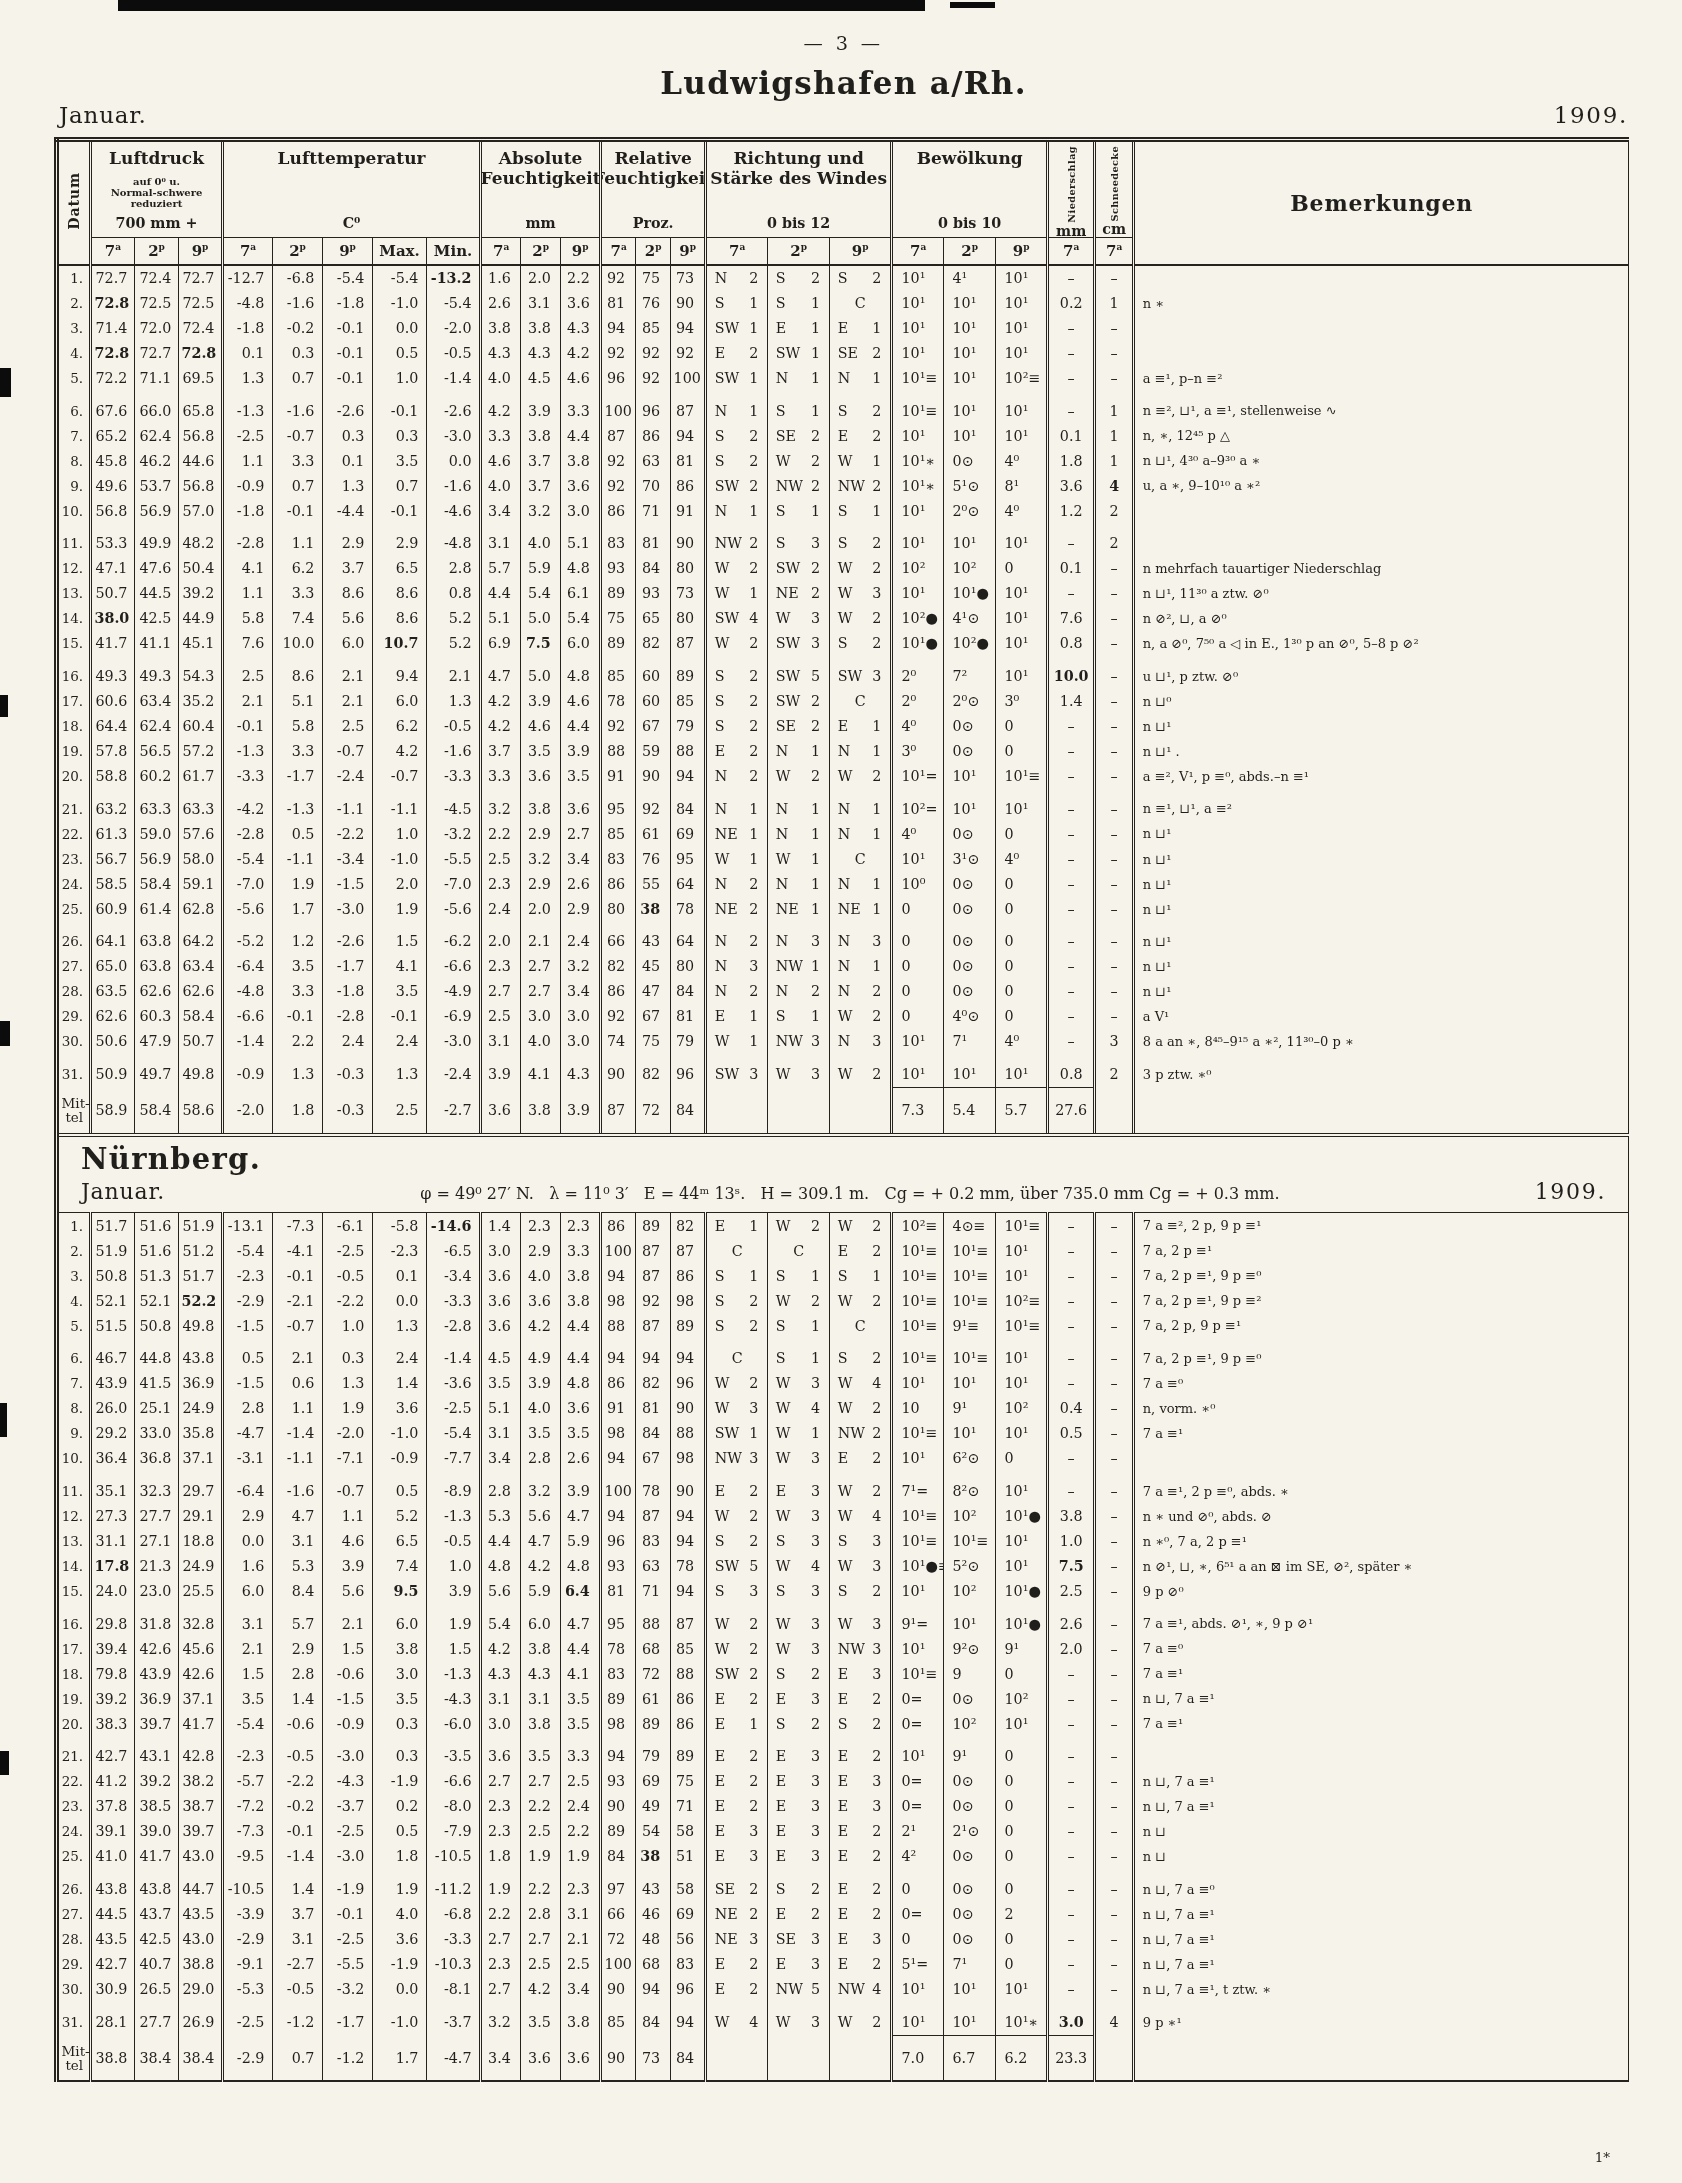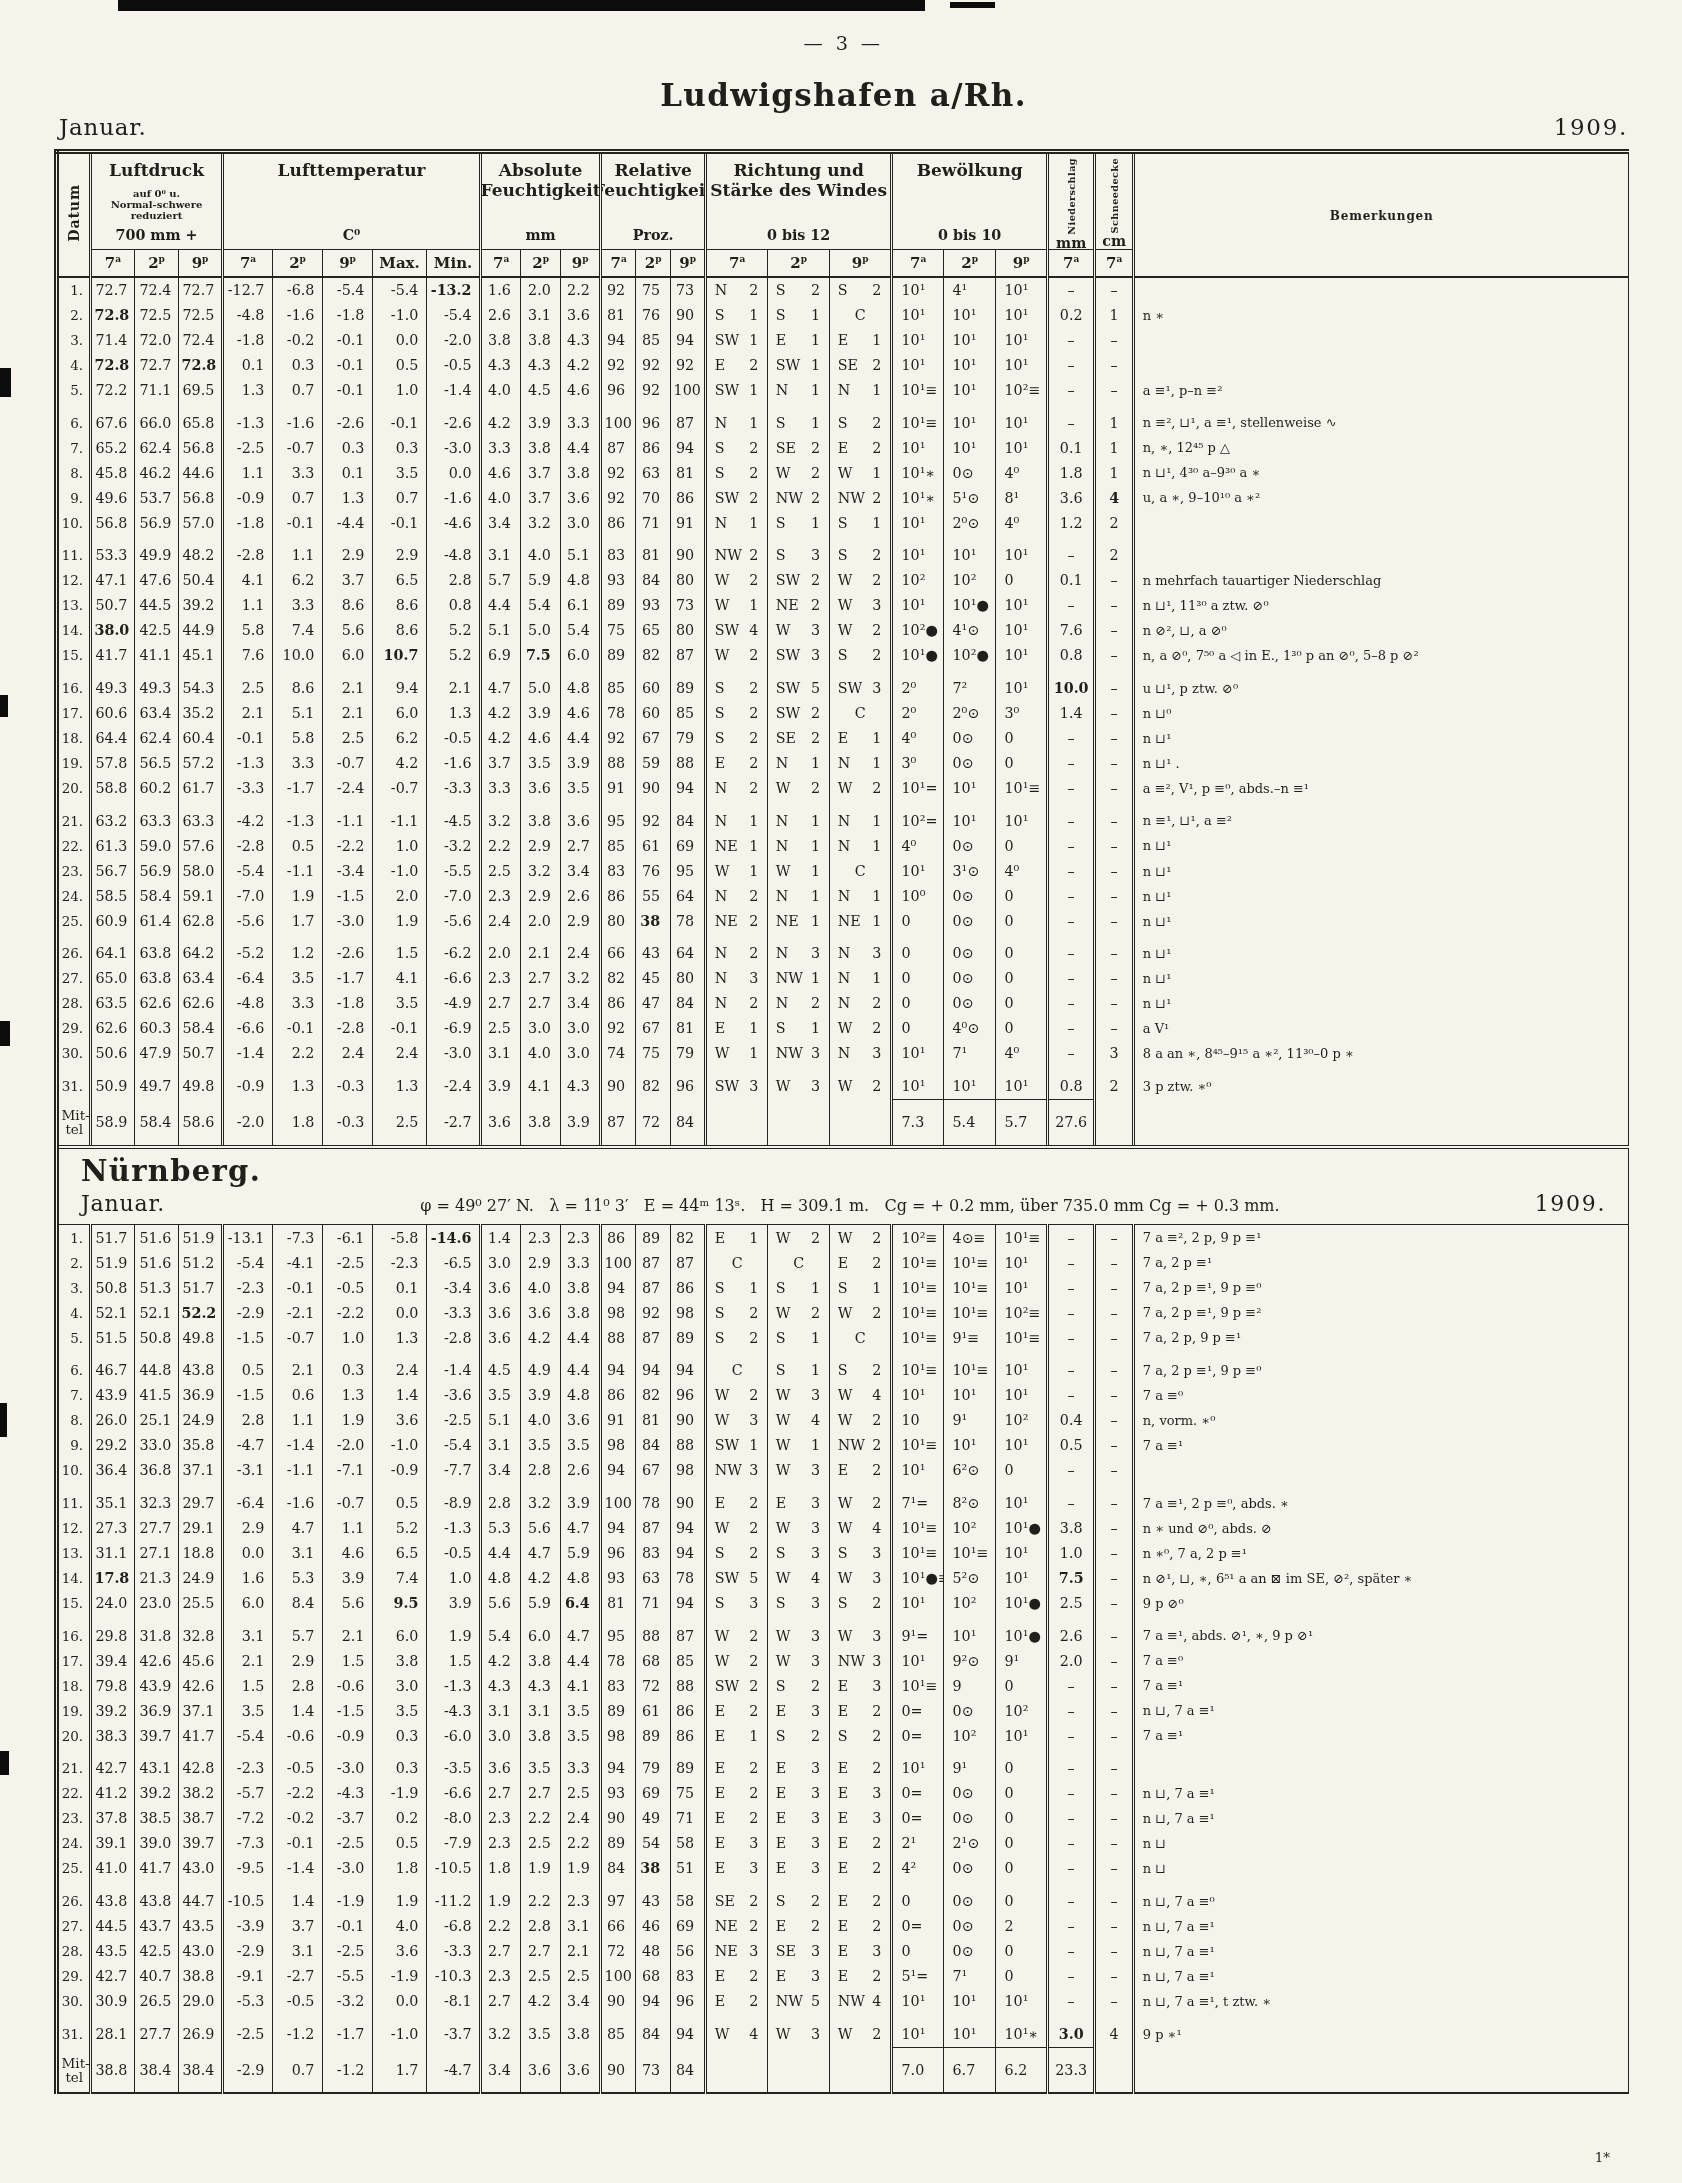--- a/index.html
+++ b/index.html
@@ -2,39 +2,39 @@
 <html style="font-size:13.5px"><head>
 <meta charset="utf-8">
 <style>
   *{box-sizing:border-box;margin:0;padding:0}
   html,body{width:1682px;background:#e9e6dc}
   body{font-family:"DejaVu Serif","DejaVu Sans",serif;color:#211f1c}
   .sheet{position:relative;width:1682px;height:2183px;overflow:hidden;background:#f6f3ea}
   .artifact{position:absolute;background:#0c0c0c;z-index:6}
   .inner{padding:20px 49px 0 54px}
   .pagenum{text-align:center;font-size:19.3px;letter-spacing:3.4px;margin-top:11.8px}
-  .station-head{margin-top:22px}
+  .station-head{margin-top:10px}
   .title{font-size:31px;font-weight:bold;text-align:center;letter-spacing:1.3px}
   .meta{display:flex;justify-content:space-between;align-items:baseline;margin-top:1.7px;padding:0 5px}
   .month{font-size:23px;letter-spacing:0.8px}
   .year{font-size:23px;letter-spacing:1.7px}
   .coords{font-size:17px;white-space:pre;text-align:center;flex:1;padding:0 17px}
   table{border-collapse:collapse;table-layout:fixed;width:1574px;margin-top:8.4px;
         border-top:5px double #26231e;border-left:5px double #26231e;
         border-right:1.7px solid #26231e;border-bottom:2.5px solid #26231e}
   th,td{overflow:hidden;white-space:nowrap}
   thead th{font-weight:bold;vertical-align:middle}
   .hrow th{border-bottom:0.8px solid #26231e;height:98px;padding:4.2px 1.7px}
   .hrow th[rowspan]{border-bottom:2.5px double #26231e}
   .trow th{border-bottom:2.5px double #26231e;height:27px;font-size:15px;padding:1.7px}
   .gwrap{display:flex;flex-direction:column;justify-content:space-between;height:87px;align-items:center}
   .gtitle{font-size:17px;white-space:normal;line-height:1.15;padding-top:3.4px}
   .gnote1{font-size:10px;white-space:normal;line-height:1.1;width:93px}
   .gnote2{font-size:14.3px;padding-bottom:1.7px}
-  .hd-bem span{font-size:12px;letter-spacing:0.8px}
+  .hd-bem span{font-size:22px;letter-spacing:0.8px}
   .vert{writing-mode:vertical-rl;transform:rotate(180deg);display:inline-block;letter-spacing:0.8px}
   .vert.big{font-size:14.3px}
   .vert.small{font-size:9.7px;letter-spacing:0.4px}
   .bl{border-left:0.8px solid #26231e}
   .bL{border-left:3.4px double #26231e}
   td{font-size:14.3px;line-height:1.22;padding:4.2px 2.5px 3.4px;text-align:center}
   td.c0{text-align:right;padding-right:5.9px;white-space:normal;line-height:1.0;font-size:13.5px}
   td.c1,td.c2,td.c3{text-align:right;padding-right:6.7px}
   td.c4,td.c5,td.c6,td.c7,td.c8{text-align:right;padding-right:7.6px}
   td.c9,td.c10,td.c11{text-align:right;padding-right:9.3px}

